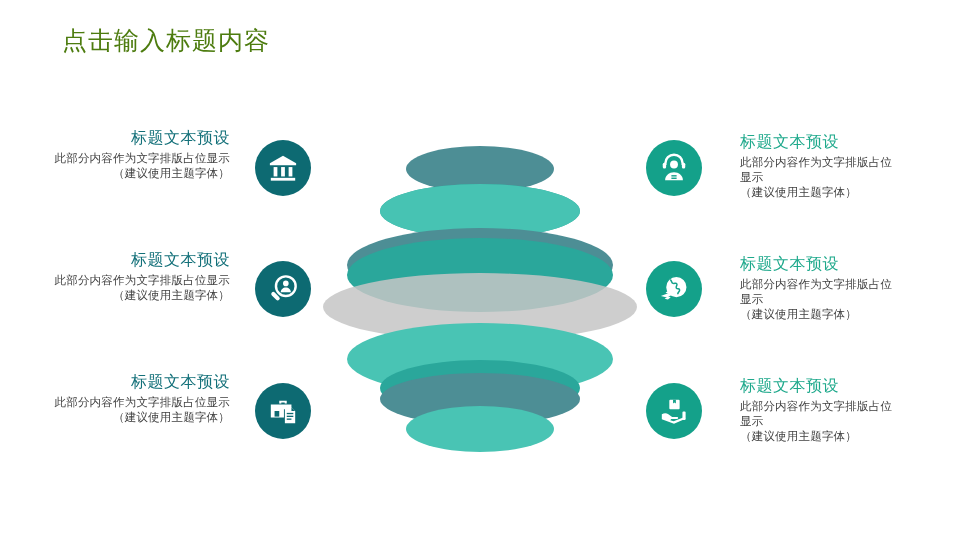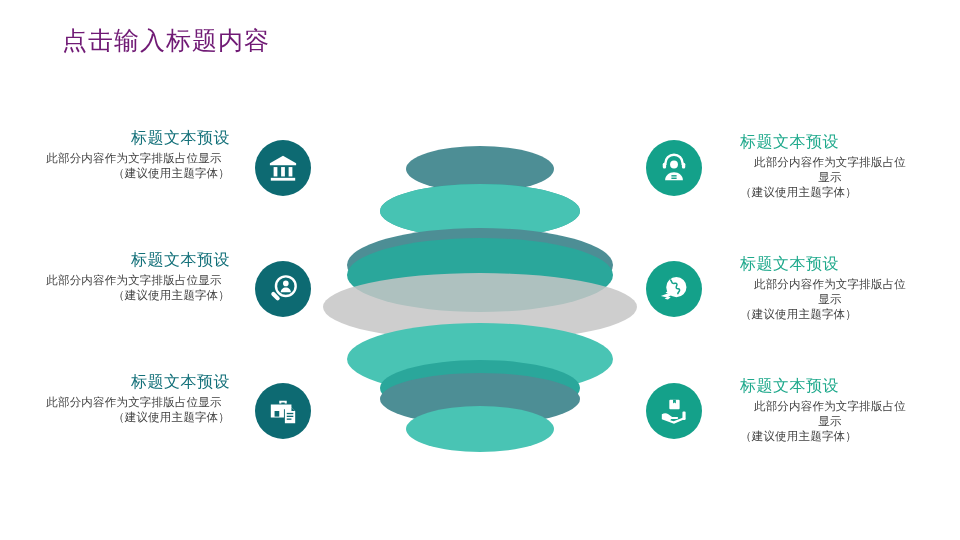--- a/index.html
+++ b/index.html
@@ -19,21 +19,21 @@
 
   
   .txt-block{position:absolute;width:192px;}
   .txt-block .heading{
     font-size:16px;line-height:20px;font-weight:400;letter-spacing:.5px;
     margin-bottom:3px;white-space:nowrap;
   }
   .txt-block .body{
     font-size:11.5px;line-height:15px;color:#3f3f3f;letter-spacing:.2px;
   }
-  .txt-block .body .l1{display:block;text-align:center;}
+  .txt-block .body .l1{display:block;}
   .txt-block .body .l2{display:block;font-family:Liberation Mono, monospace;}
 
   .left-block{text-align:right;left:38px;}
   .left-block .heading{color:#137079;}
   .right-block{text-align:left;left:740px;width:180px;}
   .right-block .heading{color:#1fa98c;}
 
   .lb1{top:128px;} .lb2{top:250px;} .lb3{top:372px;}
   .rb1{top:132px;} .rb2{top:254px;} .rb3{top:376px;}
 
@@ -49,21 +49,21 @@
 
   
   .sphere{position:absolute;left:318px;top:138px;width:324px;height:312px;}
   .sphere .ell{position:absolute;border-radius:50%;}
 </style>
 </head>
 <body style="background: rgb(255, 255, 255);">
 
 <div class="slide">
 
-  <div class="page-title" style="color: #701a75;">点击输入标题内容</div>
+  <div class="page-title" style="color: #4d7c0f;">点击输入标题内容</div>
 
   <div class="txt-block left-block lb1">
     <div class="heading" style="color: rgb(19, 112, 121);">标题文本预设</div>
     <div class="body" style="color: rgb(63, 63, 63);">
       <span class="l1">此部分内容作为文字排版占位显示</span>
       <span class="l2">（建议使用主题字体）</span>
     </div>
   </div>
 
   <div class="txt-block left-block lb2">

